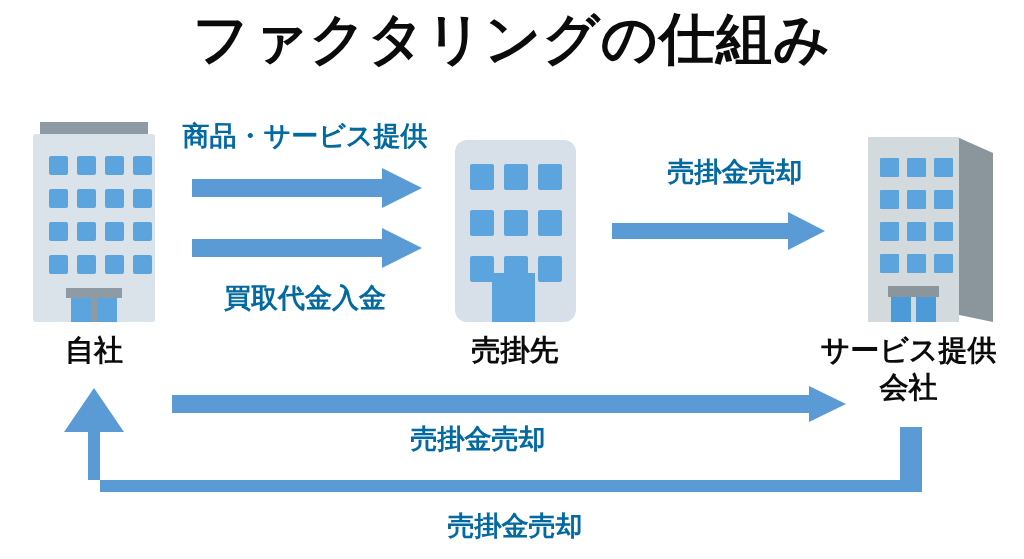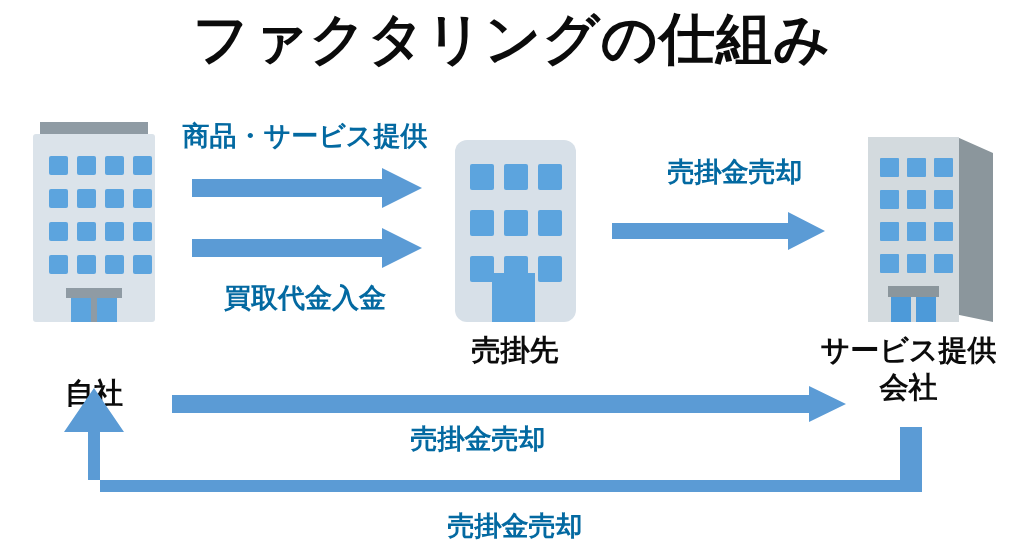--- a/index.html
+++ b/index.html
@@ -193,21 +193,21 @@
 
       <div class="winA" style="left:16px;  top:121px;"></div>
       <div class="winA" style="left:44px;  top:121px;"></div>
       <div class="winA" style="left:72px;  top:121px;"></div>
       <div class="winA" style="left:100px; top:121px;"></div>
     </div>
     <div class="bldgA-canopy"></div>
     <div class="bldgA-doorL"></div>
     <div class="bldgA-doorR"></div>
     <div class="bldgA-doorpost"></div>
-    <div class="node-label" style="left:14px; top:333px; width:160px;margin-top:43px;">自社</div>
+    <div class="node-label" style="left:14px; top:333px; width:160px;">自社</div>
   </div>
 
   <div class="building">
     <div class="bldgB-body">
       <div class="winB" style="left:15px; top:24px;"></div>
       <div class="winB" style="left:49px; top:24px;"></div>
       <div class="winB" style="left:83px; top:24px;"></div>
 
       <div class="winB" style="left:15px; top:70px;"></div>
       <div class="winB" style="left:49px; top:70px;"></div>

